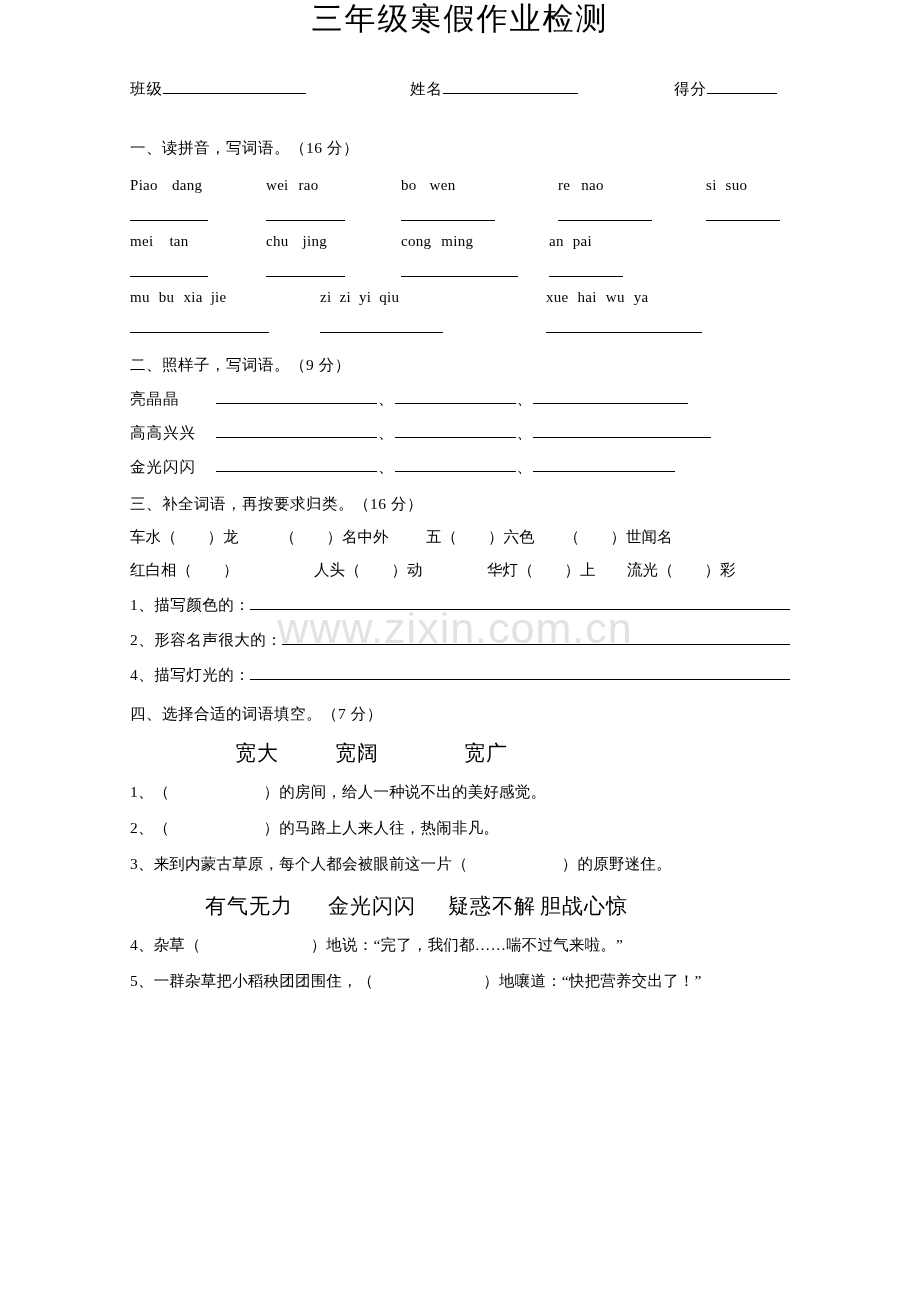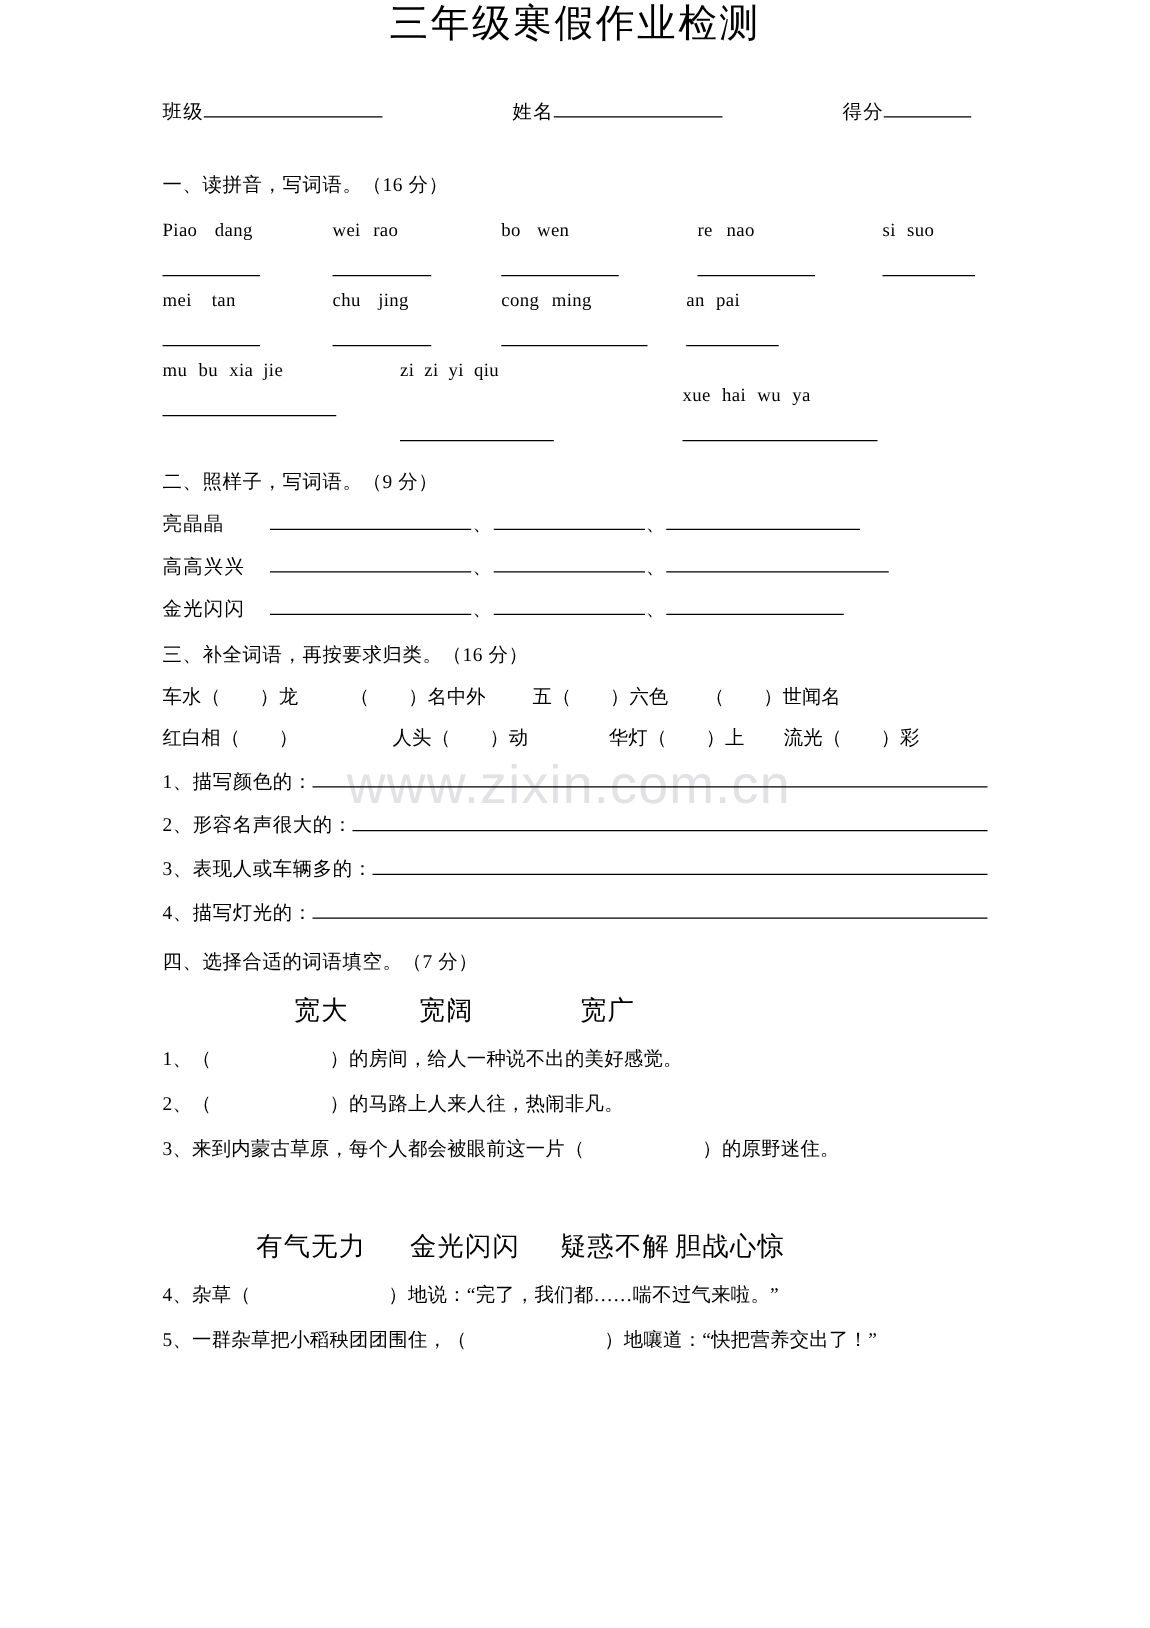--- a/index.html
+++ b/index.html
@@ -212,25 +212,25 @@
         <span class="py-text"><span class="py-syl">an</span><span style="display:inline-block;width:9px;"></span><span class="py-syl">pai</span></span>
         <span class="py-blank" style="width:74px;"></span>
       </div>
     </div>
 
     <div class="py-row tight">
       <div class="py-cell" style="width:190px;">
         <span class="py-text"><span class="py-syl">mu</span><span style="display:inline-block;width:9px;"></span><span class="py-syl">bu</span><span style="display:inline-block;width:9px;"></span><span class="py-syl">xia</span><span style="display:inline-block;width:8px;"></span><span class="py-syl">jie</span></span>
         <span class="py-blank" style="width:139px;"></span>
       </div>
-      <div class="py-cell" style="width:226px;justify-content:space-between;">
+      <div class="py-cell" style="width:226px;">
         <span class="py-text"><span class="py-syl">zi</span><span style="display:inline-block;width:8px;"></span><span class="py-syl">zi</span><span style="display:inline-block;width:8px;"></span><span class="py-syl">yi</span><span style="display:inline-block;width:8px;"></span><span class="py-syl">qiu</span></span>
         <span class="py-blank" style="width:123px;"></span>
       </div>
-      <div class="py-cell" style="width:200px;margin-top:20px;">
+      <div class="py-cell" style="width:200px;">
         <span class="py-text"><span class="py-syl">xue</span><span style="display:inline-block;width:9px;"></span><span class="py-syl">hai</span><span style="display:inline-block;width:9px;"></span><span class="py-syl">wu</span><span style="display:inline-block;width:9px;"></span><span class="py-syl">ya</span></span>
         <span class="py-blank" style="width:156px;"></span>
       </div>
     </div>
 
     <div class="sec-head" style="margin-top:22px;">二、照样子，写词语。（9 分）</div>
 
     <div class="two-row">
       <span class="two-word">亮晶晶</span>
       <span class="two-blank" style="width:161px;"></span>
@@ -273,39 +273,35 @@
 
     <div class="cls-row">
       <span class="cls-label">1、描写颜色的：</span>
       <span class="cls-blank"></span>
     </div>
     <div class="cls-row">
       <span class="cls-label">2、形容名声很大的：</span>
       <span class="cls-blank"></span>
     </div>
     <div class="cls-row">
-      <span class="cls-label">3、表现人或车辆多的：</span>
-      <span class="cls-blank"></span>
-    </div>
-    <div class="cls-row">
       <span class="cls-label">4、描写灯光的：</span>
       <span class="cls-blank"></span>
     </div>
 
     <div class="sec-head" style="margin-top:18px;">四、选择合适的词语填空。（7 分）</div>
 
     <div class="bank-row">
       <span class="bank-inner" style="width:105px;"></span><span class="bank-word" style="width:100px;">宽大</span><span class="bank-word" style="width:129px;">宽阔</span><span class="bank-word">宽广</span>
     </div>
 
     <div class="q-row">1、（　　　　　　）的房间，给人一种说不出的美好感觉。</div>
     <div class="q-row">2、（　　　　　　）的马路上人来人往，热闹非凡。</div>
     <div class="q-row">3、来到内蒙古草原，每个人都会被眼前这一片（　　　　　　）的原野迷住。</div>
 
     <div class="bank-row" style="margin-top:17px;">
-      <span class="bank-inner" style="width:75px;"></span><span class="bank-word" style="width:123px;margin-top:36px;">有气无力</span><span class="bank-word" style="width:120px;">金光闪闪</span><span class="bank-word" style="width:92px;">疑惑不解</span><span class="bank-word">胆战心惊</span>
+      <span class="bank-inner" style="width:75px;"></span><span class="bank-word" style="width:123px;">有气无力</span><span class="bank-word" style="width:120px;">金光闪闪</span><span class="bank-word" style="width:92px;">疑惑不解</span><span class="bank-word">胆战心惊</span>
     </div>
 
     <div class="q-row">4、杂草（　　　　　　　）地说：“完了，我们都……喘不过气来啦。”</div>
     <div class="q-row">5、一群杂草把小稻秧团团围住，（　　　　　　　）地嚷道：“快把营养交出了！”</div>
 
   </div>
 </div>
 
 </body></html>

